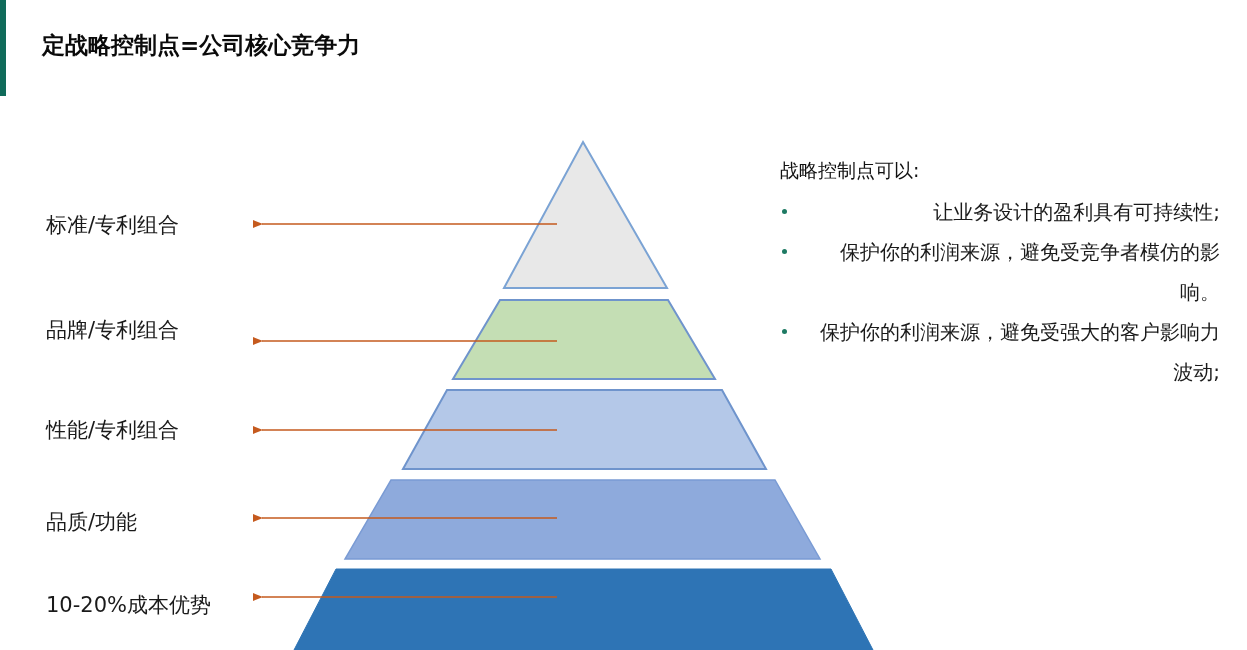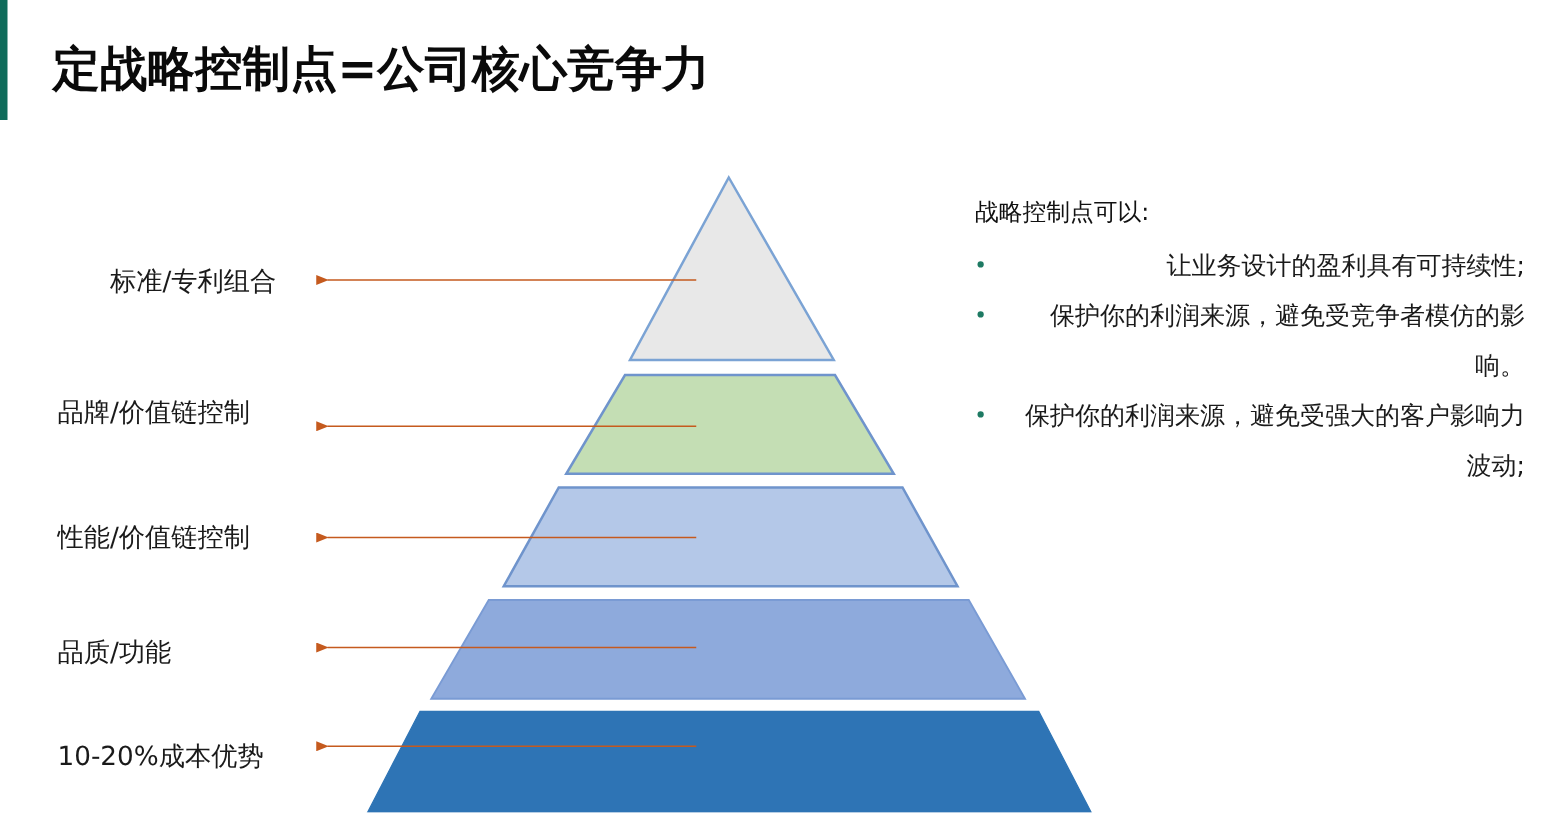--- a/index.html
+++ b/index.html
@@ -1,19 +1,19 @@
 <!DOCTYPE html>
 <html><head>
 <meta charset="utf-8">
 <style>
   * { margin: 0; padding: 0; box-sizing: border-box; }
   html, body { width: 1247px; height: 650px; background: #ffffff; overflow: hidden; }
   body { position: relative; font-family: "DejaVu Sans", "Liberation Sans", sans-serif; color: #1a1a1a; }
   .accent-bar { position: absolute; left: 0; top: 0; width: 6px; height: 96px; background: #0f6b5a; }
-  .title { position: absolute; left: 42px; top: 30px; font-size: 38px; font-weight: bold; color: #0a0a0a; letter-spacing: 0px; white-space: nowrap; }
+  .title { position: absolute; left: 42px; top: 30px; font-size: 23px; font-weight: bold; color: #0a0a0a; letter-spacing: 0px; white-space: nowrap; }
   .labels { position: absolute; left: 0; top: 0; }
   .label { position: absolute; left: 46px; font-size: 21px; color: #1a1a1a; white-space: nowrap; }
   svg.pyramid { position: absolute; left: 0; top: 0; }
   .side { position: absolute; left: 780px; top: 152px; width: 450px; }
   .side-title { font-size: 19px; font-weight: normal; color: #111; margin-bottom: 4px; height: 36px; line-height: 36px; }
   .side-list { list-style: none; }
   .side-item { position: relative; padding-left: 33px; font-size: 20px; line-height: 40px; color: #1a1a1a; width: 440px; text-align: right; }
   .bullet { position: absolute; left: 2px; top: 17px; width: 5px; height: 5px; border-radius: 50%; background: #1e7a63; }
 </style>
 </head>
@@ -40,23 +40,23 @@
   <polygon points="336,569 831,569 873,650 294,650" fill="#2e74b5" stroke="#2e74b5" stroke-width="1"></polygon>
 
   <line x1="557" y1="224" x2="262" y2="224" stroke="#c55a1e" stroke-width="1.3" marker-end="url(#arrowhead)"></line>
   <line x1="557" y1="341" x2="262" y2="341" stroke="#c55a1e" stroke-width="1.3" marker-end="url(#arrowhead)"></line>
   <line x1="557" y1="430" x2="262" y2="430" stroke="#c55a1e" stroke-width="1.3" marker-end="url(#arrowhead)"></line>
   <line x1="557" y1="518" x2="262" y2="518" stroke="#c55a1e" stroke-width="1.3" marker-end="url(#arrowhead)"></line>
   <line x1="557" y1="597" x2="262" y2="597" stroke="#c55a1e" stroke-width="1.3" marker-end="url(#arrowhead)"></line>
 </svg>
 
 <div class="labels">
-  <div class="label" style="top:211px;margin-left:42px;">标准/专利组合</div>
-  <div class="label" style="top:316px;">品牌/价值链控制</div>
-  <div class="label" style="top:416px;">性能/价值链控制</div>
+  <div class="label" style="top:211px;">标准/专利组合</div>
+  <div class="label" style="top:316px;">品牌/专利组合</div>
+  <div class="label" style="top:416px;">性能/专利组合</div>
   <div class="label" style="top:508px;text-align:center;">品质/功能</div>
   <div class="label" style="top:591px;">10-20%成本优势</div>
 </div>
 
 <div class="side">
   <div class="side-title">战略控制点可以:</div>
   <ul class="side-list">
     <li class="side-item">
       <span class="bullet"></span>
       <span>让业务设计的盈利具有可持续性;</span>

